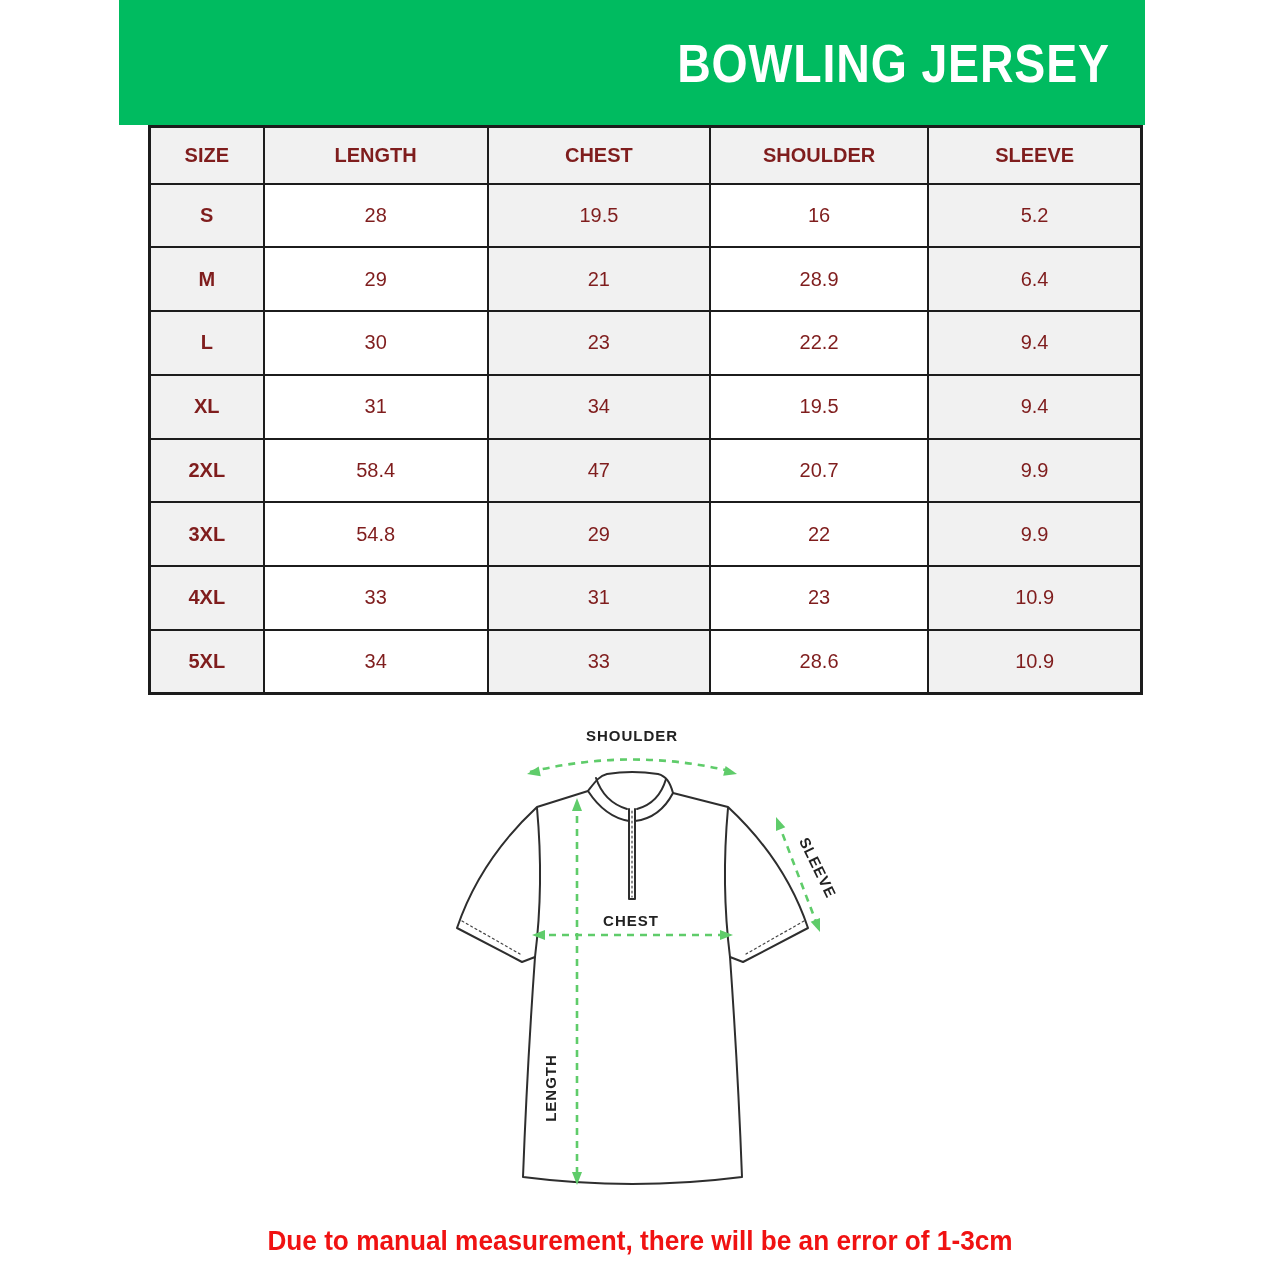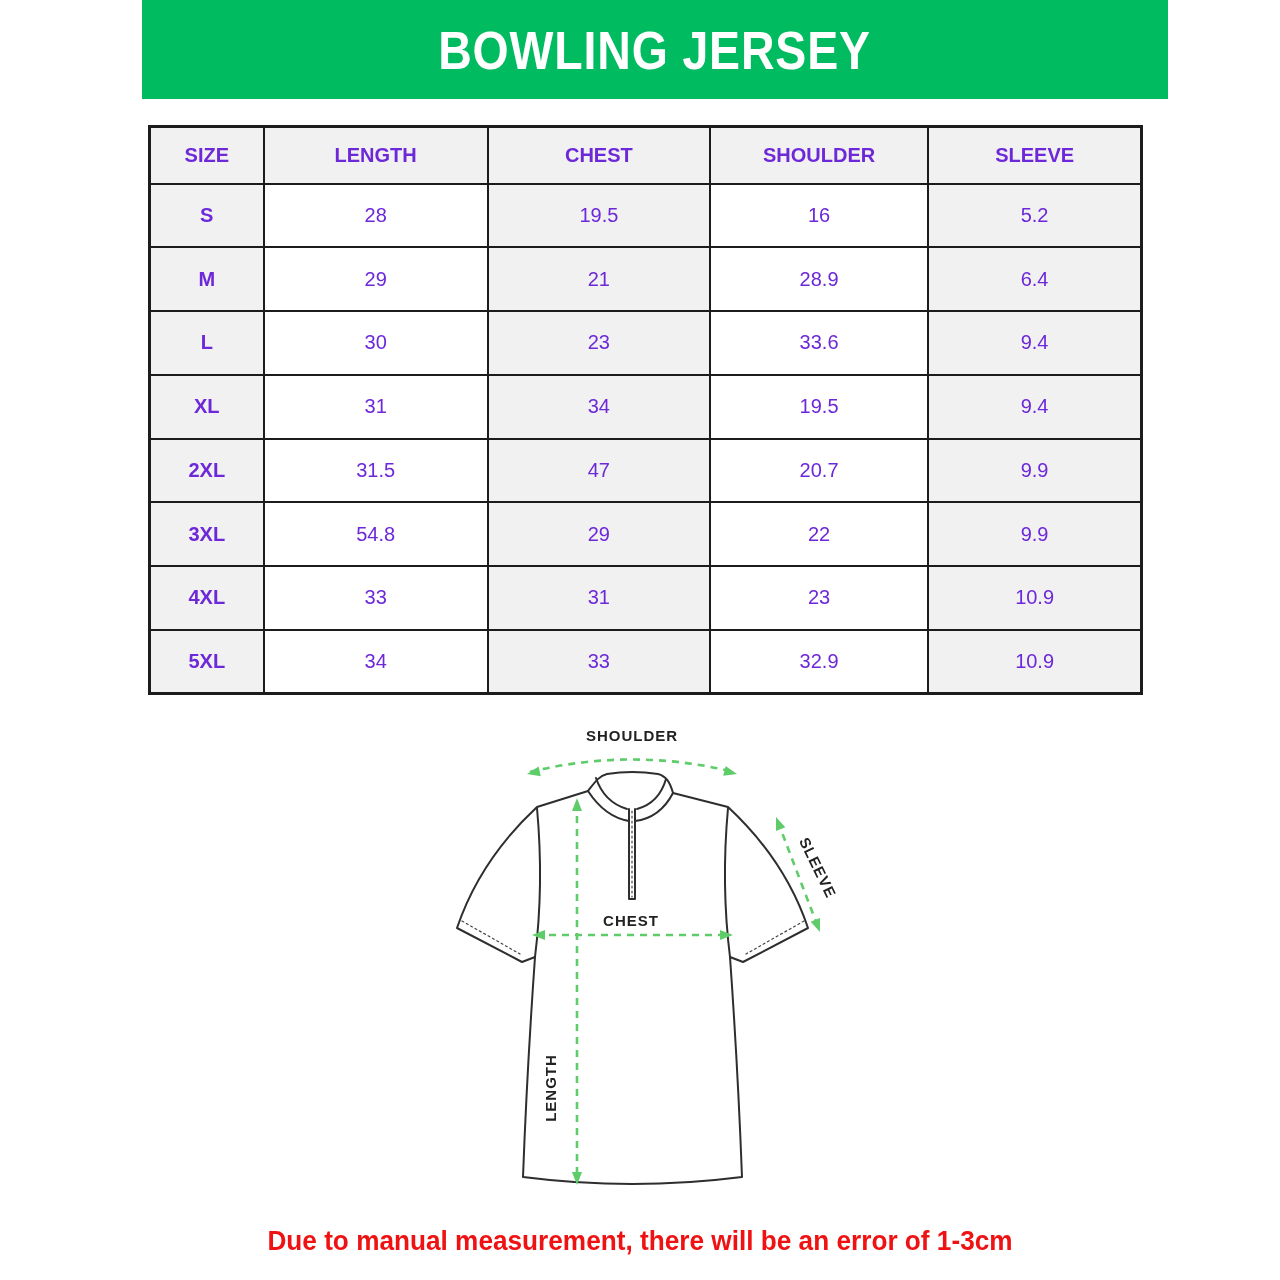--- a/index.html
+++ b/index.html
@@ -9,44 +9,44 @@
     position: relative;
     width: 1280px;
     height: 1280px;
     background: #ffffff;
     overflow: hidden;
   }
 
   
   .banner {
     position: absolute;
-    left: 142px; top: 0;
-    width: 1026px; height: 99px;
+    left: 119px; top: 0;
+    width: 1026px; height: 125px;
     background: #00bb60;
-    display: flex; align-items: center; justify-content: center;
+    display: flex; align-items: center; justify-content: flex-end;
   }
   .banner h1 {
     color: #ffffff;
     font-size: 54px;
     font-weight: bold;
     letter-spacing: 1px;
     transform: scaleX(0.86);
     white-space: nowrap;
   }
 
   
   .size-table {
     position: absolute;
     left: 148px; top: 125px;
     width: 995px; height: 570px;
     border-collapse: collapse;
     table-layout: fixed;
     border: 3px solid #1c1c1c;
     font-size: 20px;
-    color: #6d28d9;
+    color: #7f1d1d;
   }
   .size-table th, .size-table td {
     border: 2px solid #1c1c1c;
     text-align: center;
     vertical-align: middle;
     height: 57px;
     background: #ffffff;
   }
   .size-table thead th { background: #f1f1f1; font-weight: bold; }
   .size-table td:nth-child(1),
@@ -120,33 +120,33 @@
         <td>M</td>
         <td>29</td>
         <td>21</td>
         <td>28.9</td>
         <td>6.4</td>
       </tr>
       <tr>
         <td>L</td>
         <td>30</td>
         <td>23</td>
-        <td>33.6</td>
+        <td>22.2</td>
         <td>9.4</td>
       </tr>
       <tr>
         <td>XL</td>
         <td>31</td>
         <td>34</td>
         <td>19.5</td>
         <td>9.4</td>
       </tr>
       <tr>
         <td>2XL</td>
-        <td>31.5</td>
+        <td>58.4</td>
         <td>47</td>
         <td>20.7</td>
         <td>9.9</td>
       </tr>
       <tr>
         <td>3XL</td>
         <td>54.8</td>
         <td>29</td>
         <td>22</td>
         <td>9.9</td>
@@ -155,21 +155,21 @@
         <td>4XL</td>
         <td>33</td>
         <td>31</td>
         <td>23</td>
         <td>10.9</td>
       </tr>
       <tr>
         <td>5XL</td>
         <td>34</td>
         <td>33</td>
-        <td>32.9</td>
+        <td>28.6</td>
         <td>10.9</td>
       </tr>
     </tbody>
   </table>
 
   <svg class="diagram" viewBox="0 0 470 500">
     <defs>
       <polygon id="ah" points="0,0 -13,-5 -13,5"></polygon>
     </defs>
 

